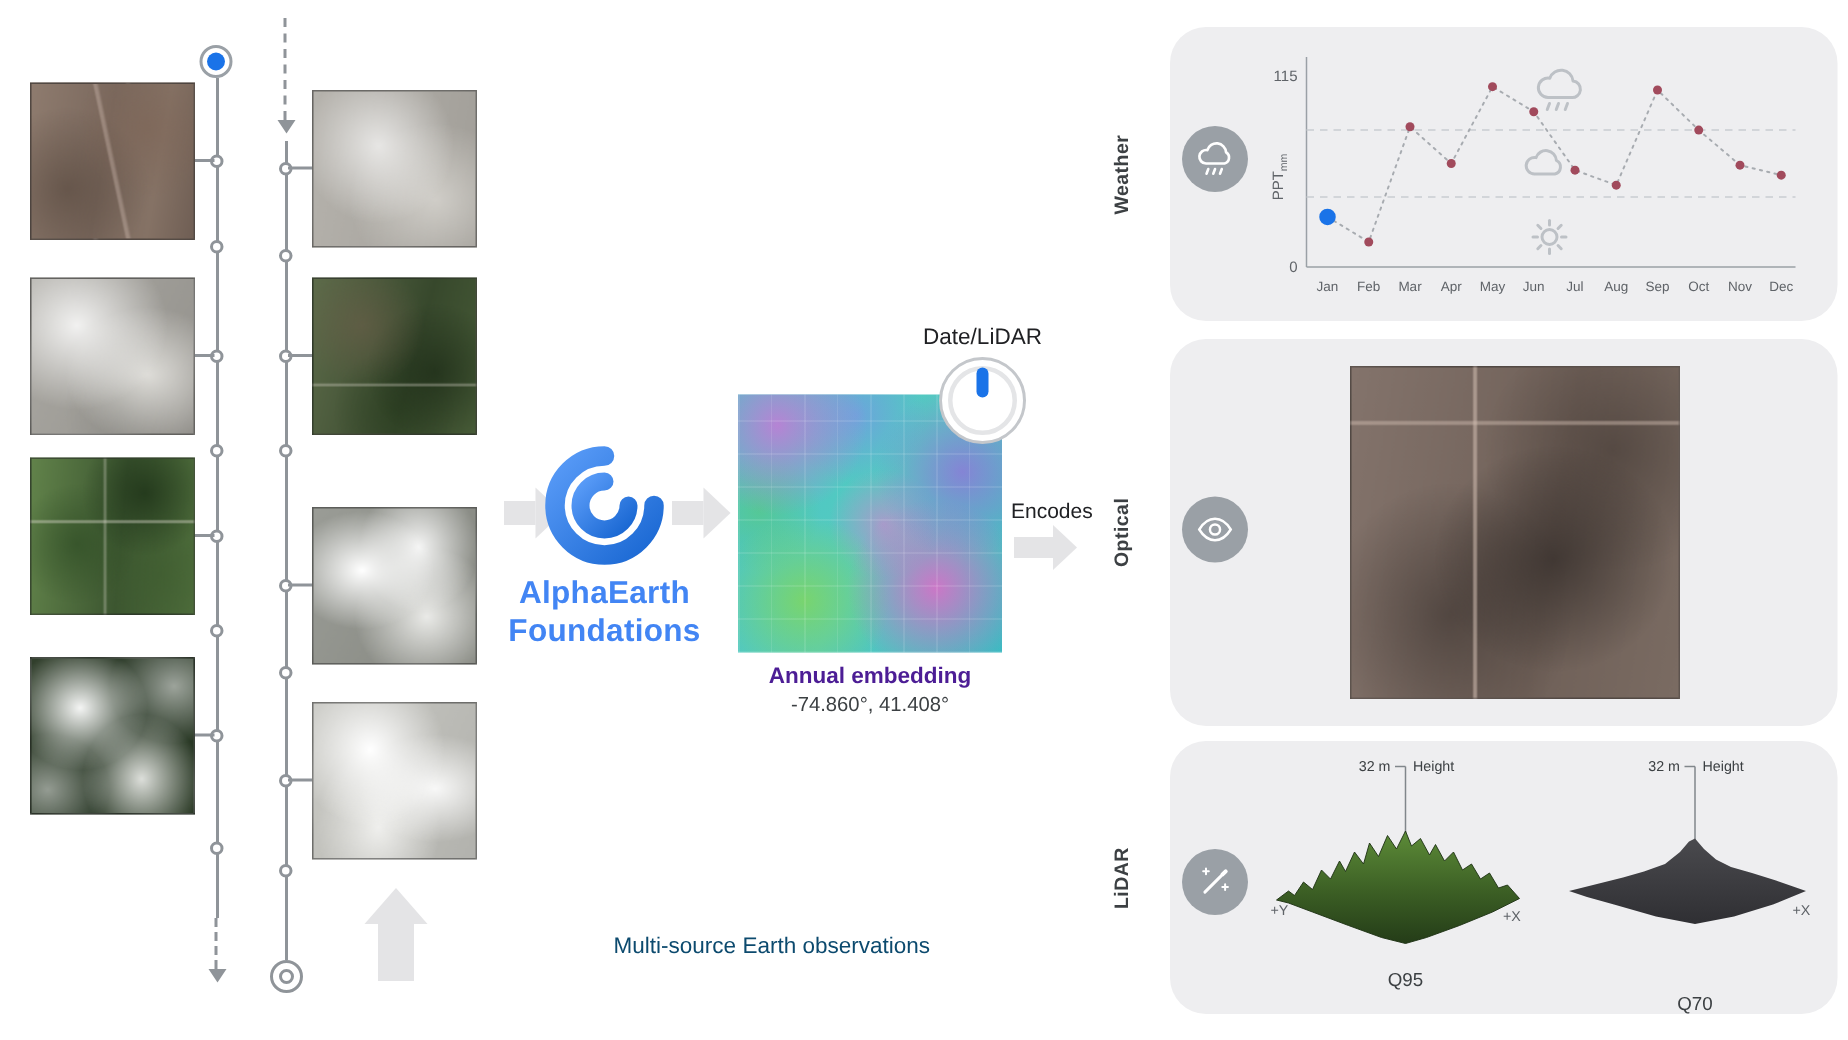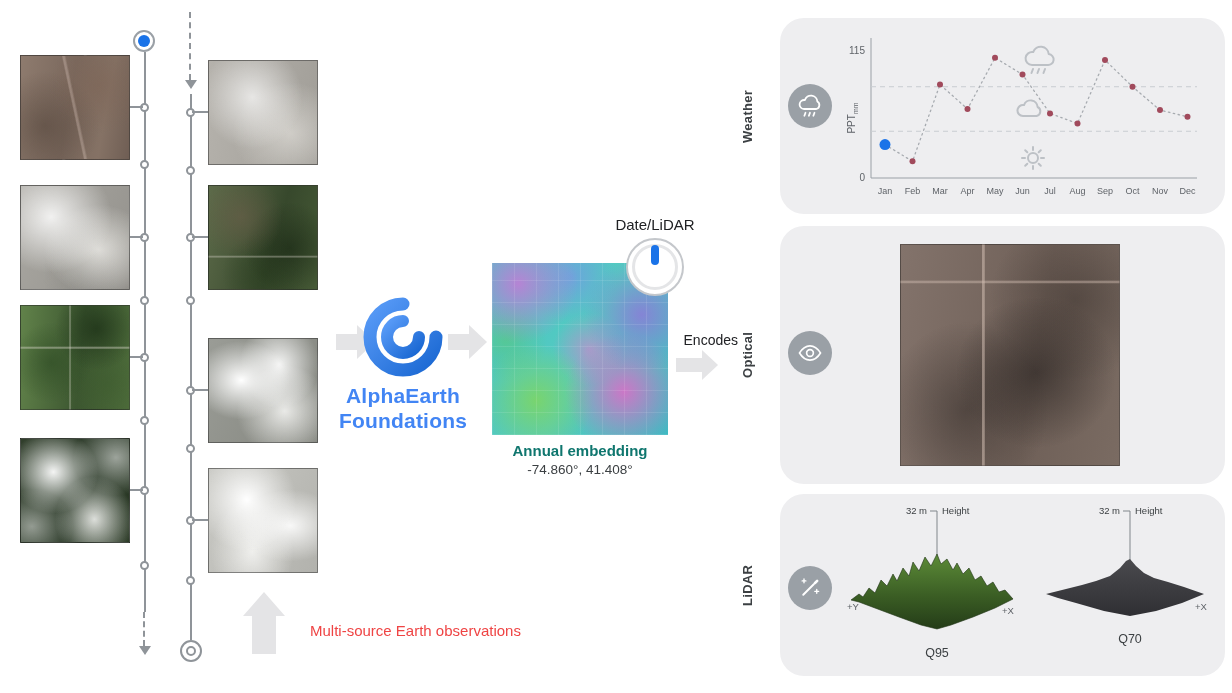--- a/index.html
+++ b/index.html
@@ -176,34 +176,34 @@
   </div>
 
   <div class="embedding"></div>
 
   <div class="txt" style="left:600px;top:216px;width:110px;text-align:center;font-size:15px;color:#202124;z-index:3">Date/LiDAR</div>
   <div class="dial">
     <div class="dial-inner"></div>
     <div class="dial-needle"></div>
   </div>
 
-  <div class="txt" style="left:470px;top:442px;width:220px;text-align:center;font-size:15px;font-weight:bold;color:#0f766e">Annual embedding</div>
+  <div class="txt" style="left:470px;top:442px;width:220px;text-align:center;font-size:15px;font-weight:bold;color:#4c1d95">Annual embedding</div>
   <div class="txt" style="left:470px;top:462px;width:220px;text-align:center;font-size:13.5px;color:#3c4043">-74.860°, 41.408°</div>
 
-  <div class="txt" style="left:674px;top:332px;width:64px;text-align:right;font-size:14px;color:#202124">Encodes</div>
+  <div class="txt" style="left:674px;top:332px;width:64px;text-align:left;font-size:14px;color:#202124">Encodes</div>
   <div class="abs" style="left:676px;top:350px;width:42px;height:30px">
     <div class="block-arrow-bar" style="left:0;top:8px;width:26px;height:14px"></div>
     <div class="head-right sm" style="left:26px;top:0"></div>
   </div>
 
   <div class="abs" style="left:242px;top:592px;width:44px;height:62px">
     <div class="head-up" style="left:1px;top:0"></div>
     <div class="block-arrow-bar" style="left:10px;top:24px;width:24px;height:38px"></div>
   </div>
-  <div class="txt" style="left:310px;top:622px;width:310px;text-align:left;font-size:15px;color:#ef4444">Multi-source Earth observations</div>
+  <div class="txt" style="left:310px;top:622px;width:310px;text-align:right;font-size:15px;color:#0c4a6e">Multi-source Earth observations</div>
 
   <div class="panel" style="left:780px;top:18px;height:196px"></div>
   <div class="vlabel" style="left:740px;top:18px;height:196px">Weather</div>
   <div class="icon-circle" style="left:788px;top:84px">
     <svg width="30" height="30" viewBox="0 0 40 40">
       <path d="M12 24a6 6 0 1 1 1.2-11.9A8.5 8.5 0 0 1 29.8 14a5.5 5.5 0 0 1-1.3 10z" fill="none" stroke="#fff" stroke-width="2.4" stroke-linejoin="round"></path>
       <g stroke="#fff" stroke-width="2.4" stroke-linecap="round">
         <line x1="14" y1="29" x2="12.5" y2="33"></line>
         <line x1="20" y1="29" x2="18.5" y2="33"></line>
         <line x1="26" y1="29" x2="24.5" y2="33"></line>
@@ -315,15 +315,15 @@
         <stop offset="1" stop-color="#2f2f33"></stop>
       </linearGradient>
     </defs>
     <line x1="85" y1="9" x2="92" y2="9" stroke="#80868b" stroke-width="1"></line>
     <line x1="92" y1="9" x2="92" y2="60" stroke="#80868b" stroke-width="1"></line>
     <text x="82" y="12" text-anchor="end" font-size="9.5" fill="#3c4043">32 m</text>
     <text x="97" y="12" font-size="9.5" fill="#3c4043">Height</text>
     <path fill="url(#dg)" d="M8,92 L28,87 44,83 58,79 72,74 82,66 88,59 92,57 98,64 106,71 116,76 130,80 146,85 166,92 L144,101 118,109 92,114 66,109 38,101 20,96 Z"></path>
     <text x="157" y="108" font-size="9.5" fill="#5f6368">+X</text>
   </svg>
-  <div class="caption" style="left:1075px;top:632px;width:110px;font-size:12.5px">Q70</div>
+  <div class="caption" style="left:1075px;top:662px;width:110px;font-size:12.5px">Q70</div>
 
 </div>
 
 </body></html>

